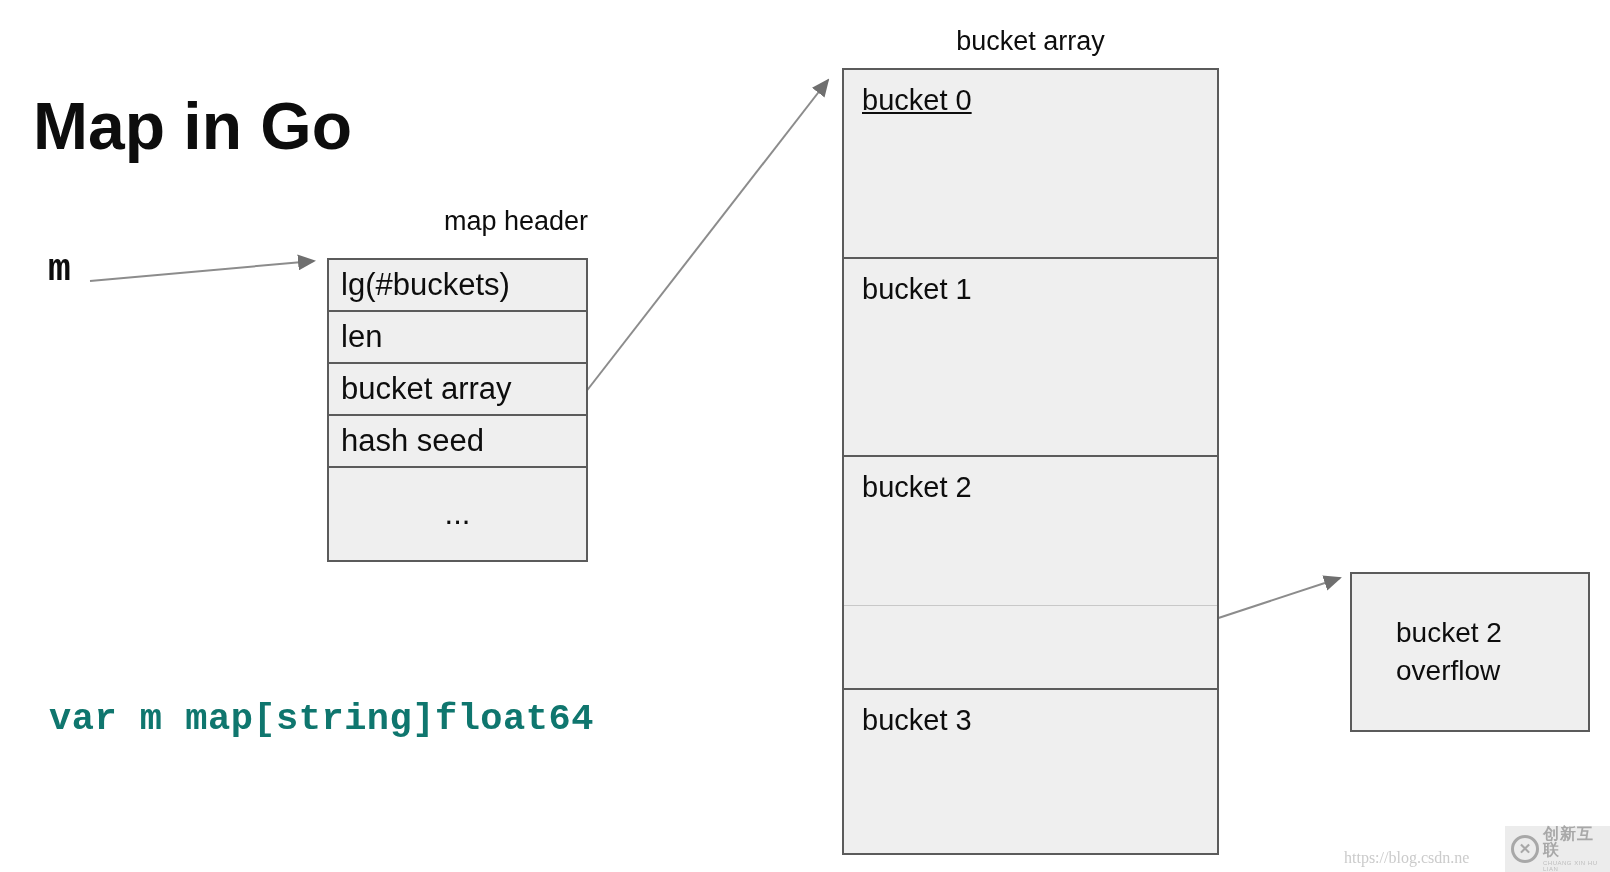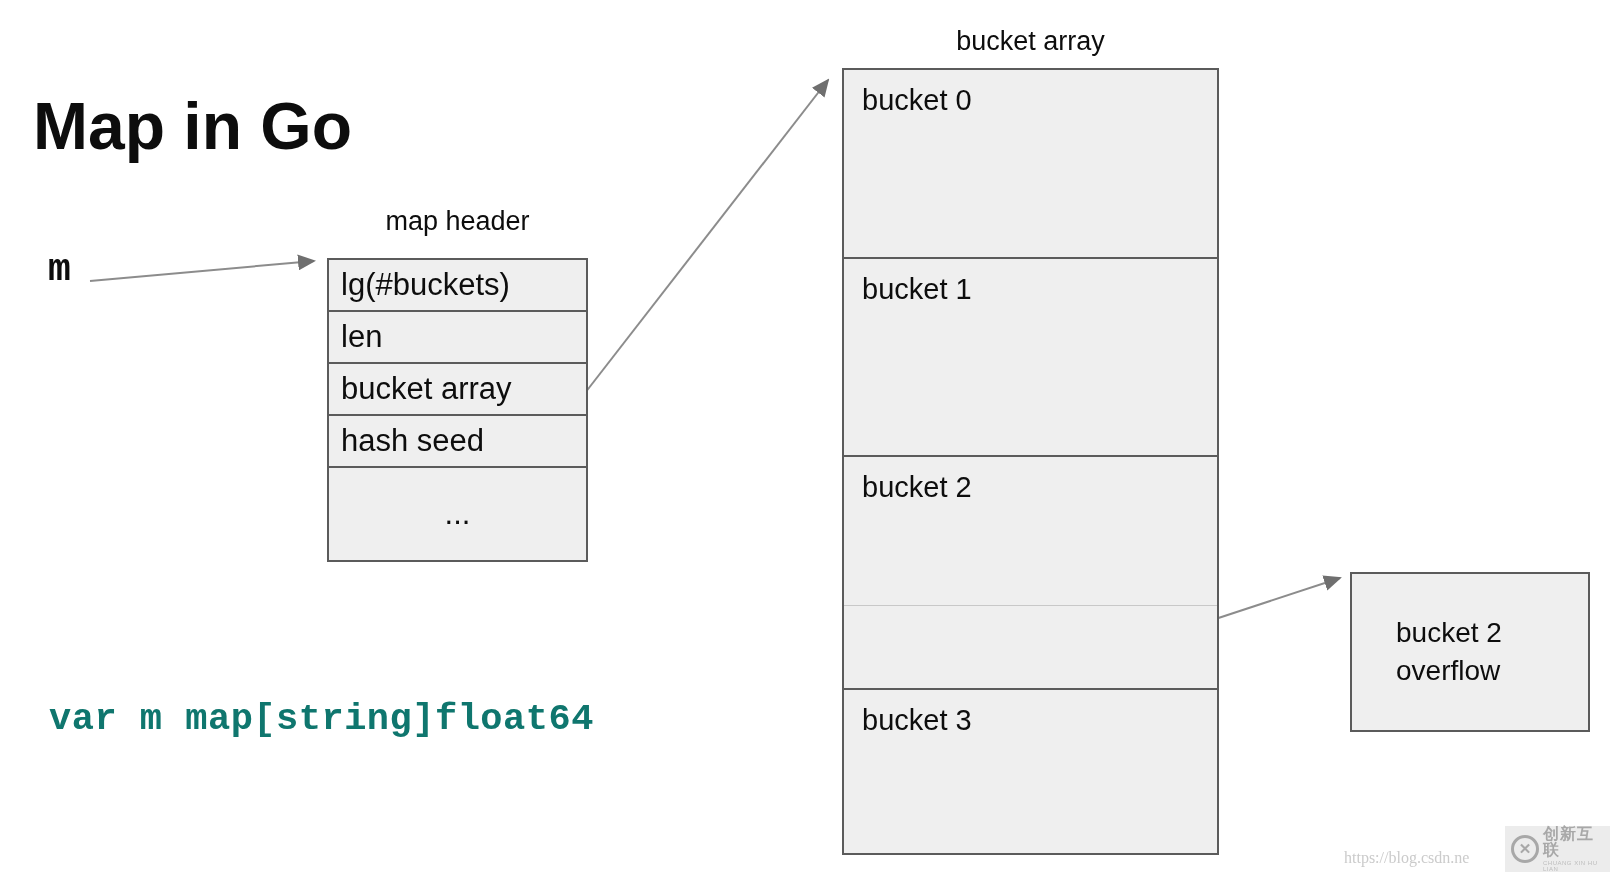--- a/index.html
+++ b/index.html
@@ -24,21 +24,21 @@
     font-family:"Liberation Mono",monospace;font-weight:bold;font-size:38px;color:#0d0d0d;
   }
   .code-line{
     position:absolute;left:49px;top:698px;
     font-family:"Liberation Mono",monospace;font-weight:bold;font-size:37px;
     letter-spacing:0.5px;color:#0f766e;white-space:pre;
   }
 
   .map-header-label{
     position:absolute;left:327px;top:206px;width:261px;
-    text-align:center;font-size:27px;color:#0d0d0d;
+    text-align:right;font-size:27px;color:#0d0d0d;
   }
   .map-header-table{
     position:absolute;left:327px;top:258px;width:261px;
     border:2px solid var(--border);background:var(--cell-fill);
     box-sizing:border-box;
   }
   .mh-row{
     box-sizing:border-box;height:52px;
     display:flex;align-items:center;padding-left:12px;
     font-size:31px;color:#0d0d0d;border-top:2px solid var(--border);
@@ -53,21 +53,21 @@
   }
   .bucket-array{
     position:absolute;left:842px;top:68px;width:377px;height:787px;
     border:2px solid var(--border);background:var(--cell-fill);
     box-sizing:border-box;display:flex;flex-direction:column;
   }
   .bucket-row{
     box-sizing:border-box;border-top:2px solid var(--border);
     padding:14px 0 0 18px;font-size:29px;color:#0d0d0d;background:var(--cell-fill);
   }
-  .bucket-row:first-child{border-top:none;}
+  .bucket-row:first-child{border-top:none;text-decoration:underline;}
   .row-b0{height:187px;}
   .row-b1{height:198px;}
   .row-b2{height:150px;}
   .row-overflow-ptr{height:37px;border-top:1px solid #c8c8c8;}
   .row-b3{flex:1;margin-top:46px;}
 
   .overflow-box{
     position:absolute;left:1350px;top:572px;width:240px;height:160px;
     border:2px solid var(--border);background:var(--cell-fill);
     box-sizing:border-box;display:flex;flex-direction:column;

